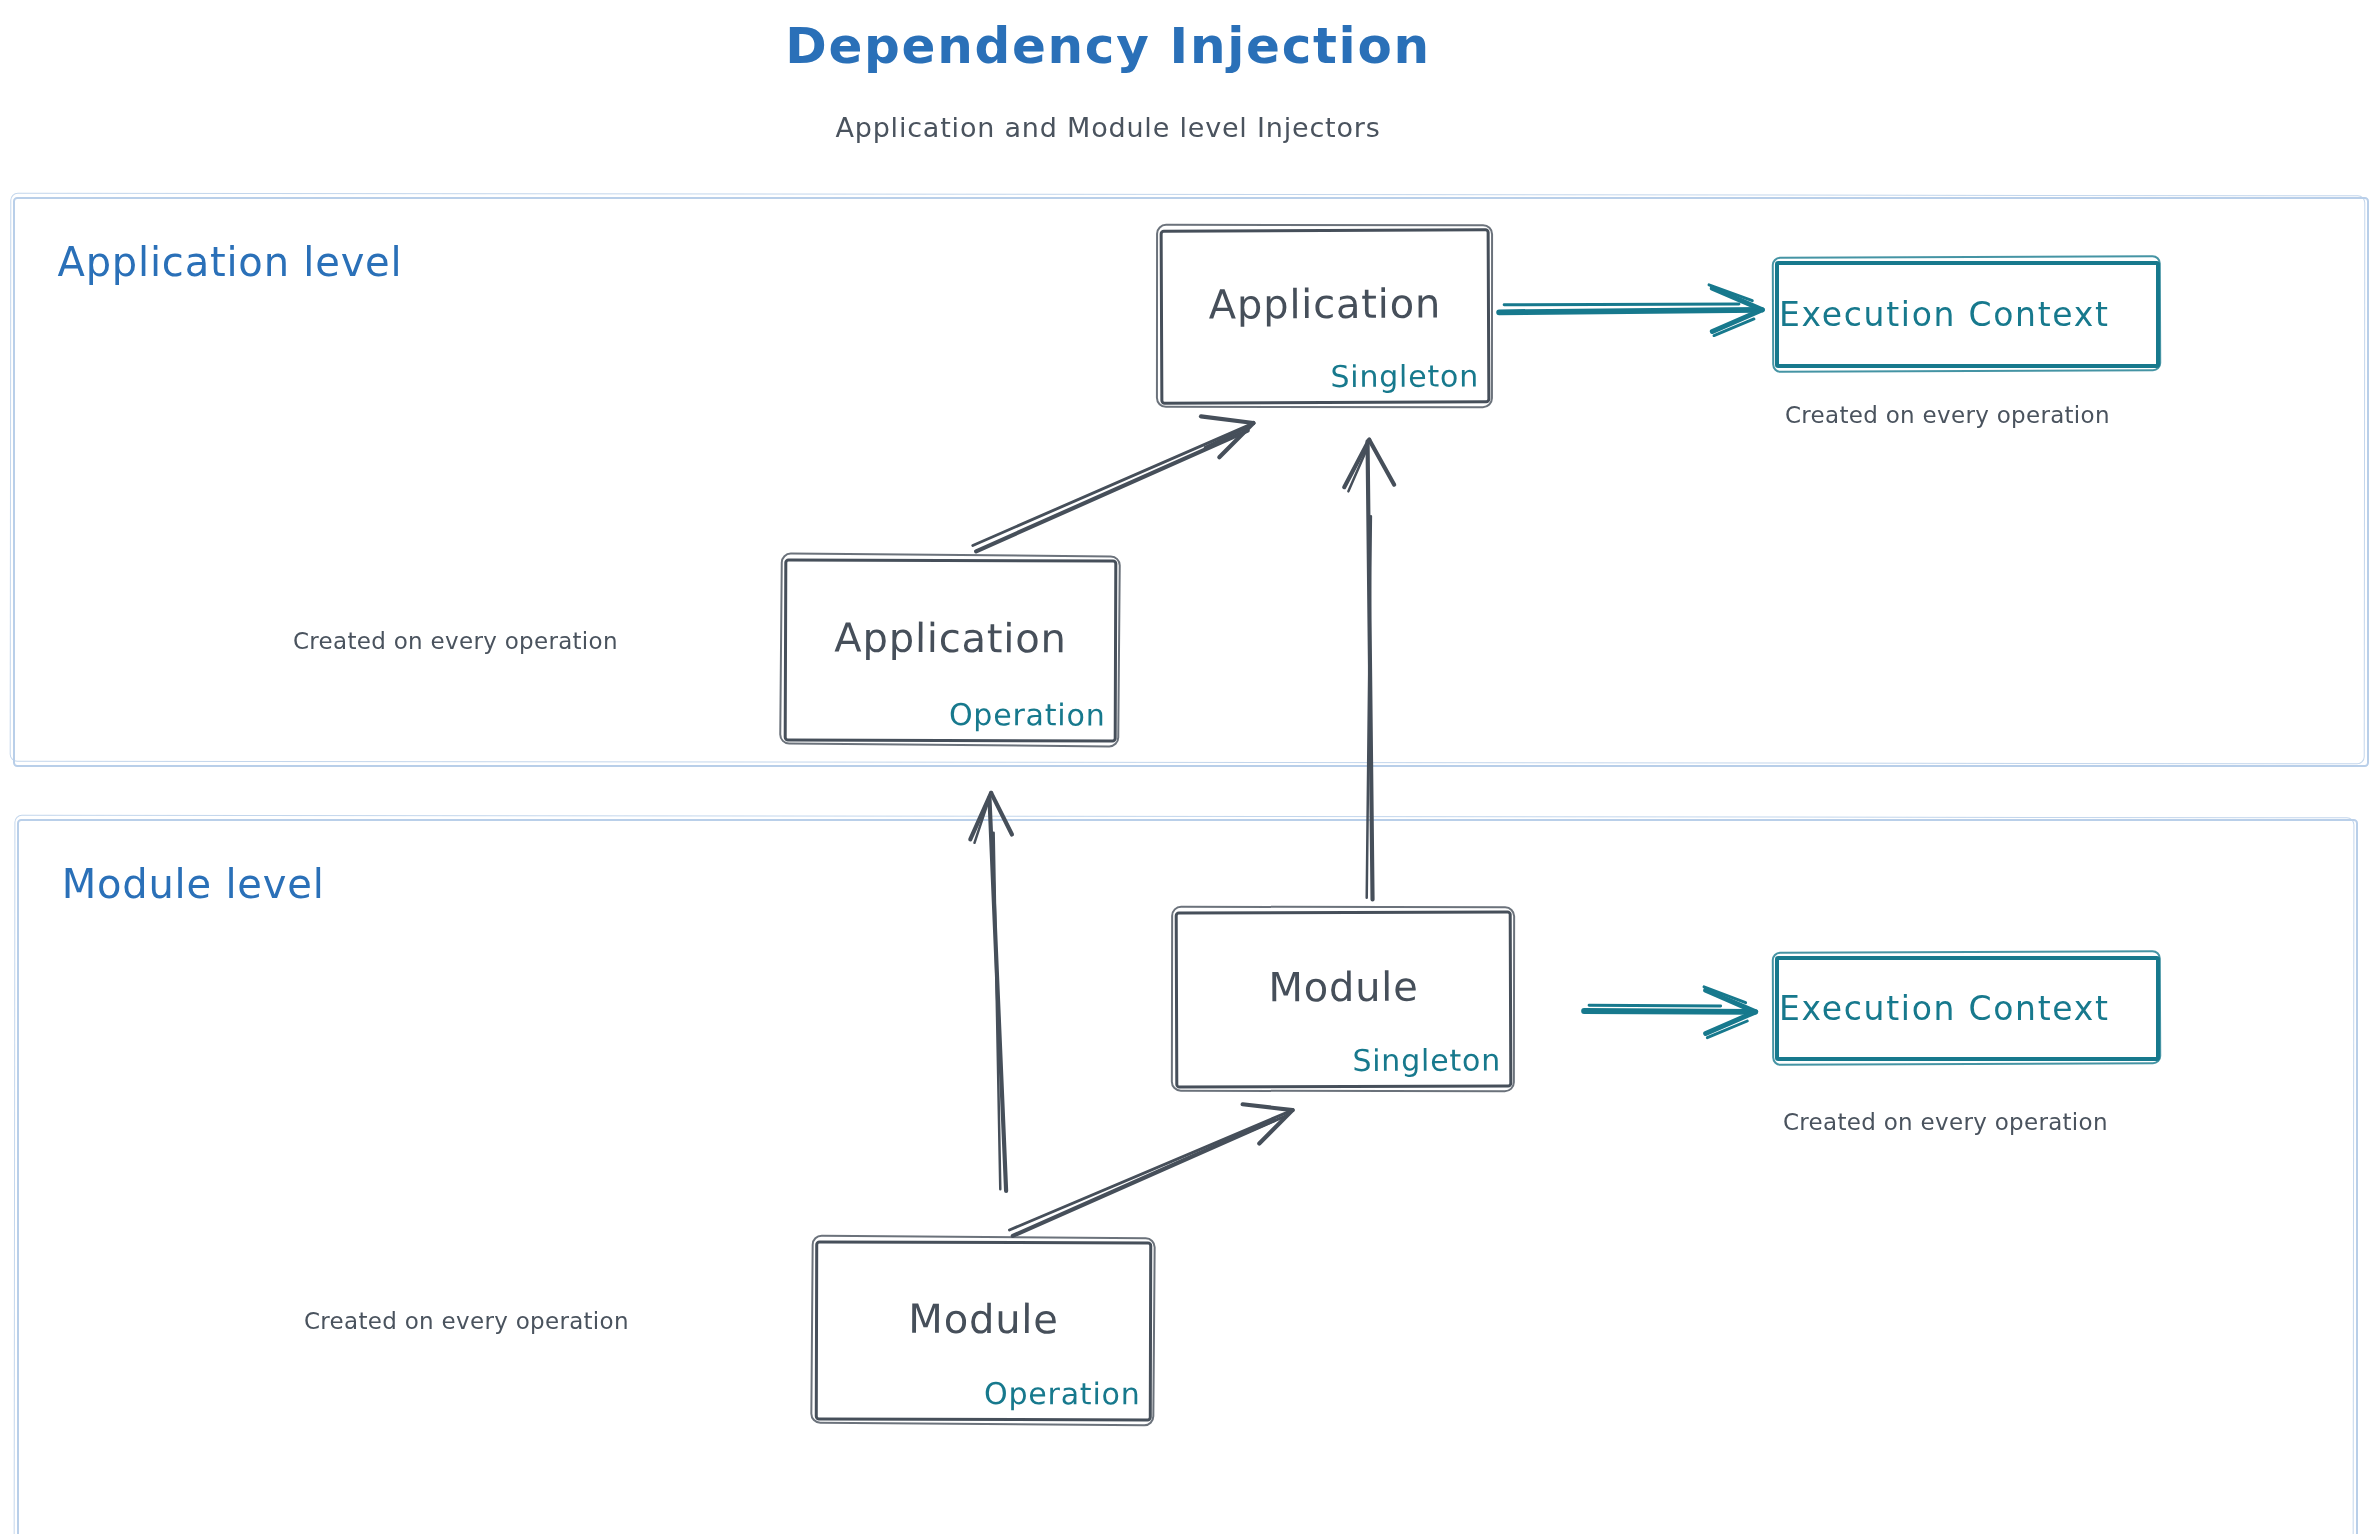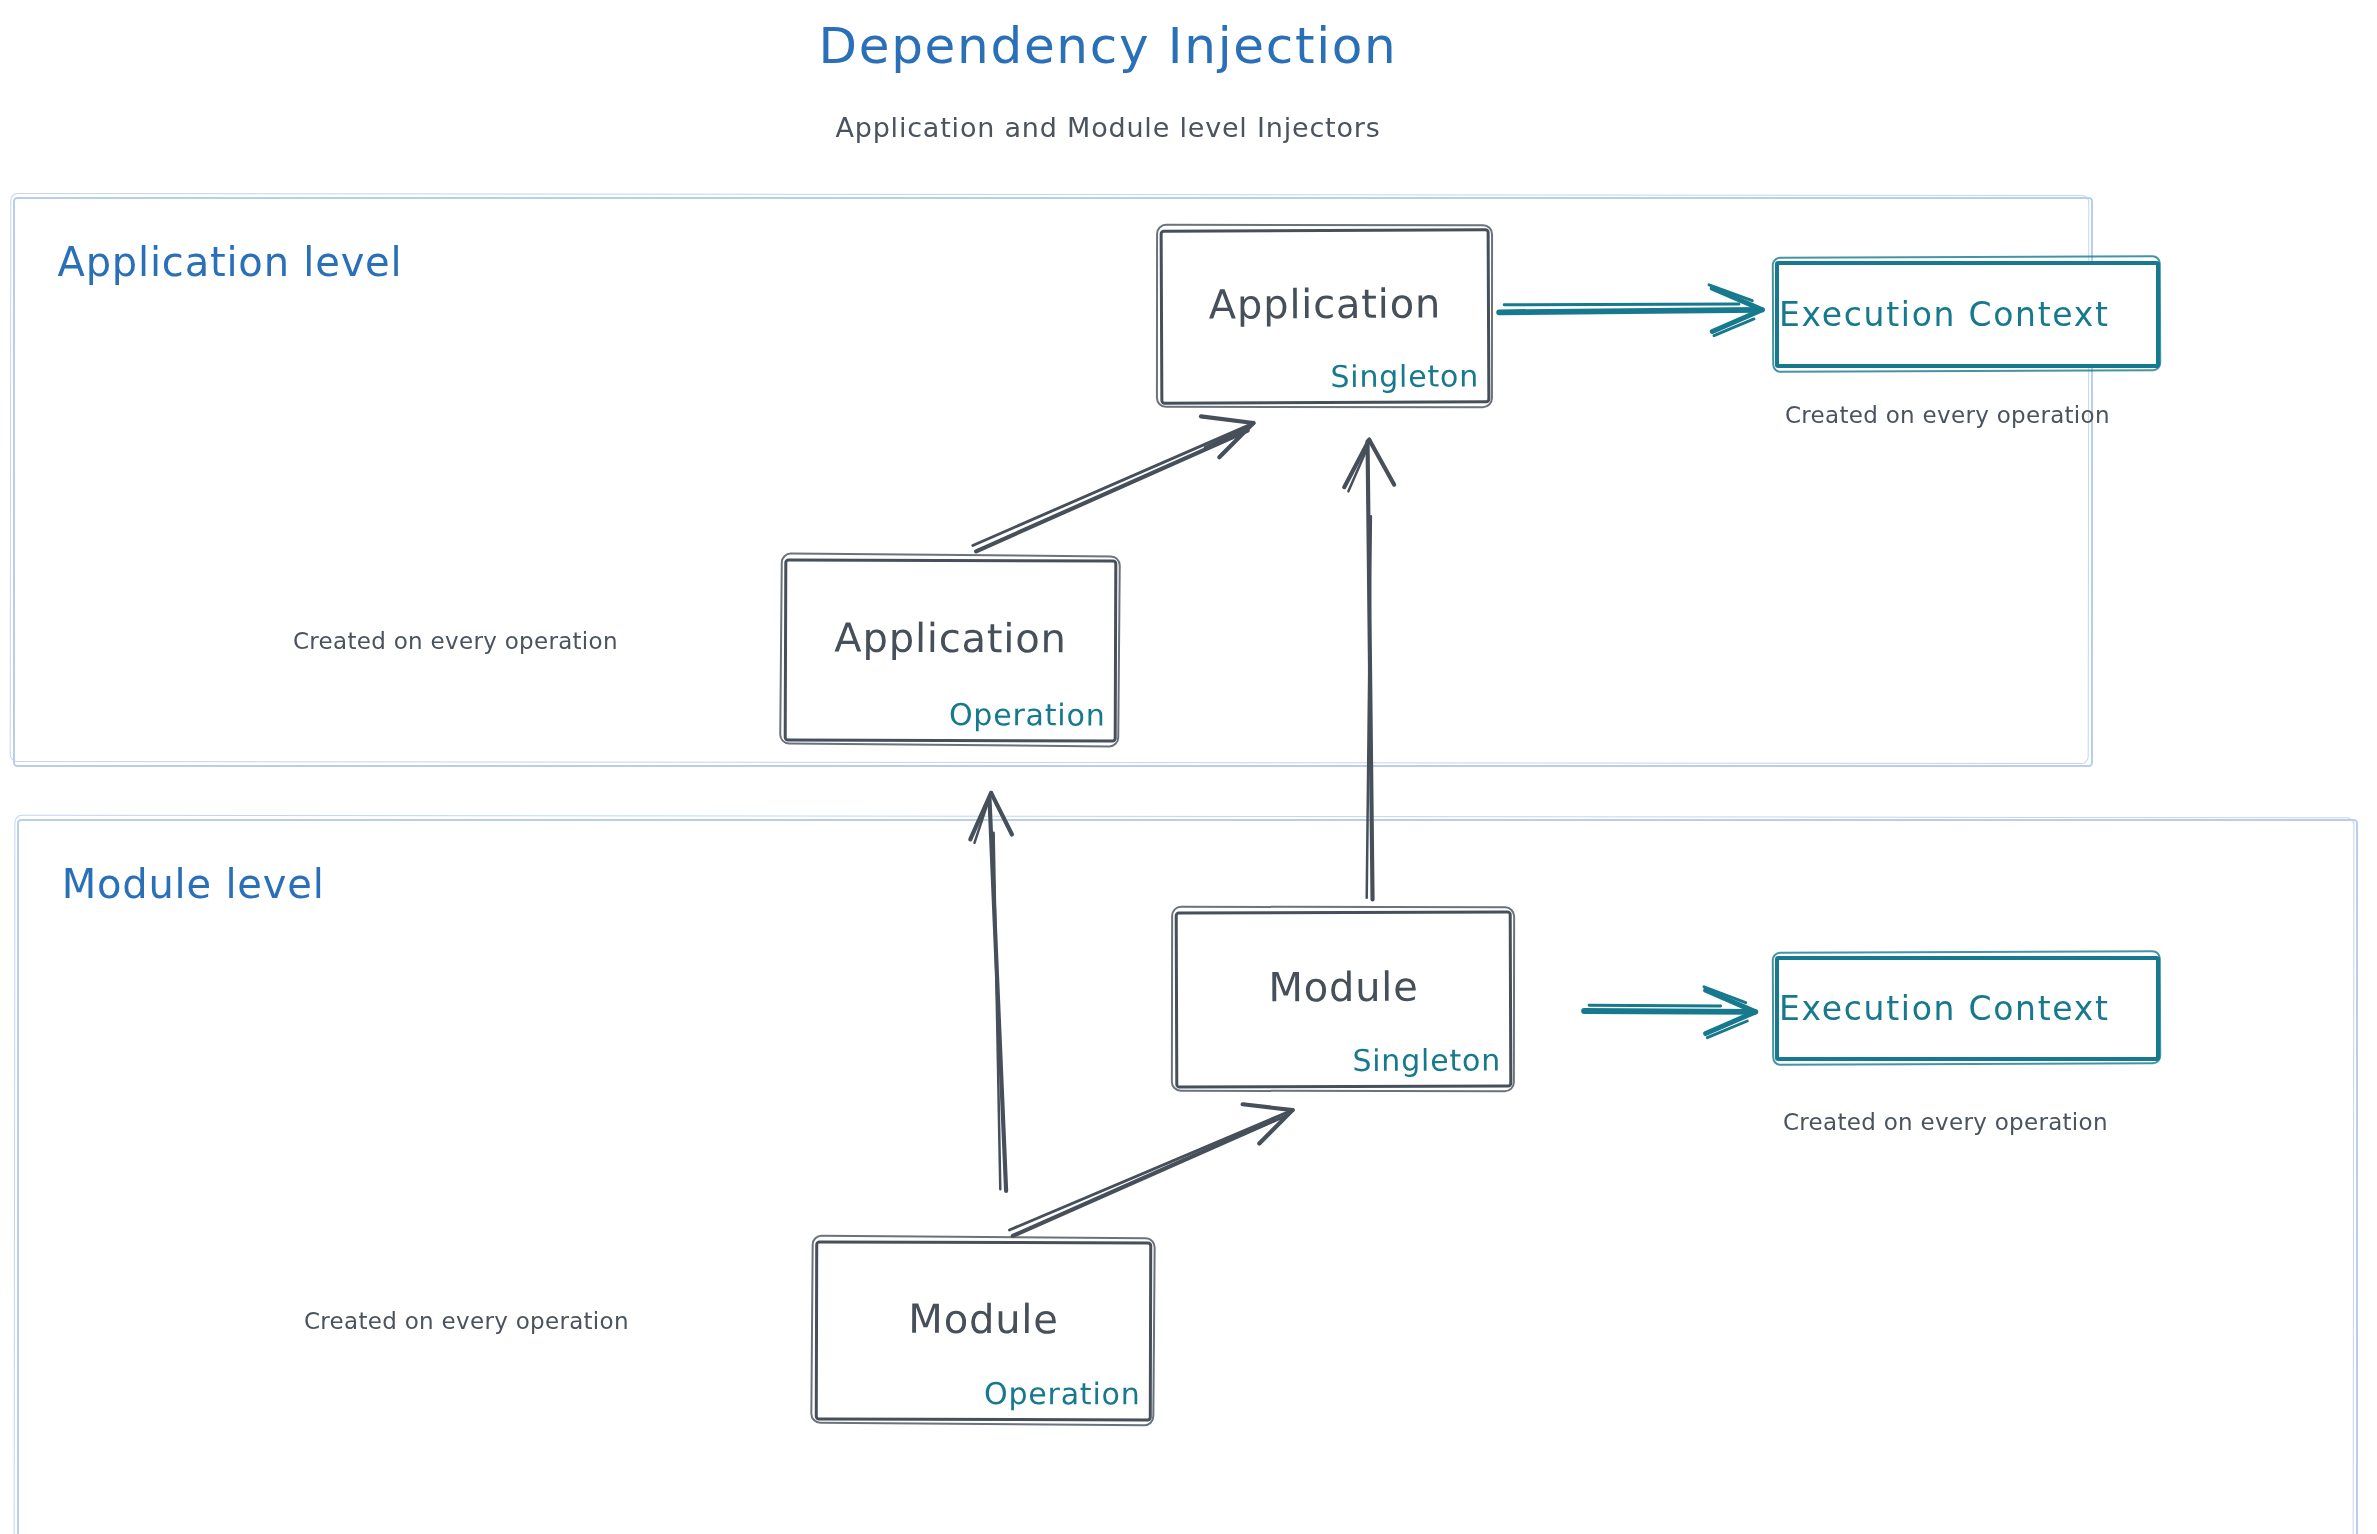--- a/index.html
+++ b/index.html
@@ -14,40 +14,40 @@
   body{
     width:2377px;height:1534px;position:relative;overflow:hidden;
     font-family:"DejaVu Sans","Liberation Sans",sans-serif;
     color:var(--ink);
   }
   .canvas{position:absolute;inset:0;}
 
   
   .page-title{
     position:absolute;left:1108px;top:16.7px;transform:translateX(-50%);
-    font-size:50px;font-weight:normal;color:var(--accent-blue);
+    font-size:50px;font-weight:bold;color:var(--accent-blue);
     letter-spacing:1.7px;white-space:nowrap;
   }
   .page-subtitle{
     position:absolute;left:1108px;top:112px;transform:translateX(-50%);
     font-size:27px;font-weight:normal;color:#4a535e;
     letter-spacing:0.8px;white-space:nowrap;
   }
 
   
   .level-container{
     position:absolute;border:2.1px solid var(--container-border);
     border-radius:4.2px;background:transparent;
   }
   .level-container::before{
     content:"";position:absolute;inset:-5px 1.7px 2.5px -5px;
     border:1.2px solid var(--container-border);border-radius:7.5px;
     transform:rotate(.06deg);pointer-events:none;opacity:.85;
   }
-  .container-application{left:12.5px;top:197px;width:2080px;height:570px;}
+  .container-application{left:12.5px;top:197px;width:2356px;height:570px;}
   .container-module{left:16.7px;top:819px;width:2341px;height:800px;padding-left:17px;}
   .level-label{
     position:absolute;left:43px;top:40px;
     font-size:40px;color:var(--accent-blue);letter-spacing:0.8px;white-space:nowrap;
   }
 
   
   .sketch-box{
     position:absolute;background:#fff;border:3.3px solid var(--ink);border-radius:4.2px;
     display:flex;align-items:center;justify-content:center;

